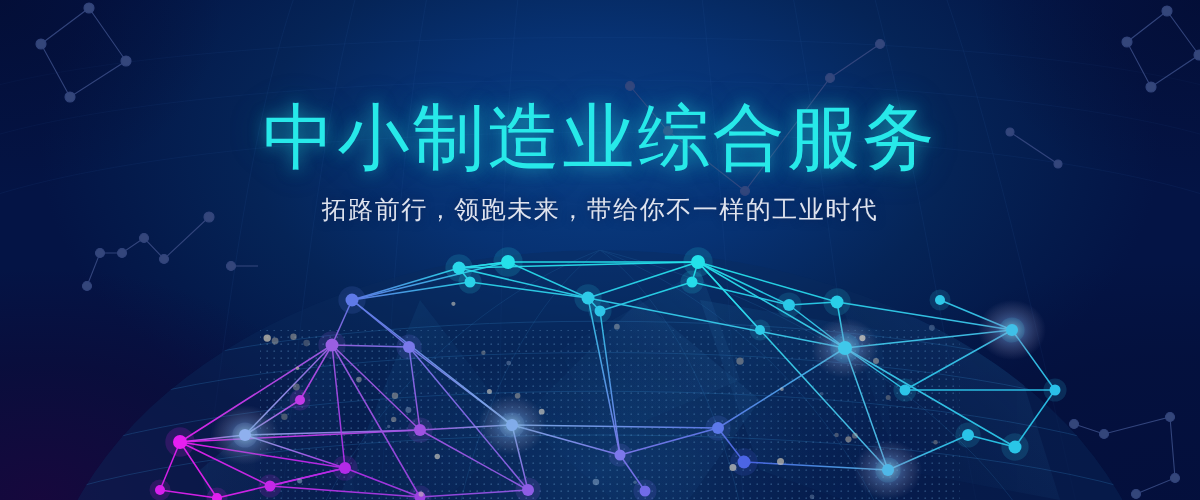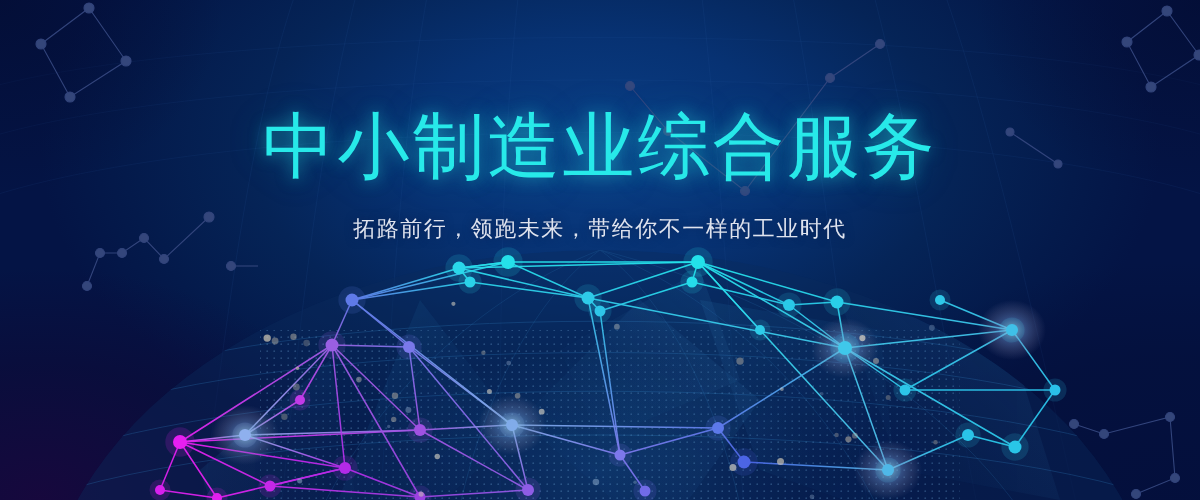--- a/index.html
+++ b/index.html
@@ -25,39 +25,39 @@
   #bg-swirl{opacity:.45;}
   #constellations{opacity:1;}
   #mesh{}
   #glow-overlay{
     pointer-events:none;
     background:
       radial-gradient(ellipse 300px 170px at 600px 470px, rgba(40,150,220,.16) 0%, rgba(0,0,0,0) 72%);
     mix-blend-mode:screen;
   }
   #text-block{
-    position:absolute;left:0;top:9px;width:1200px;
+    position:absolute;left:0;top:0;width:1200px;
     text-align:center;
     pointer-events:none;
   }
   #hero-title{
     margin:0;
     padding-top:101px;
     font-size:72px;
     line-height:1;
     font-weight:400;
     letter-spacing:3px;
     color:#27e9e9;
     text-shadow:0 0 16px rgba(34,225,225,.55),0 0 36px rgba(22,170,200,.35);
     white-space:nowrap;
   }
   #hero-subtitle{
-    margin:16px;
+    margin:4px;
     padding-top:20px;
-    font-size:22px;
+    font-size:25px;
     line-height:1;
     font-weight:400;
     letter-spacing:1.5px;
     color:#dfe3ee;
     text-shadow:0 0 10px rgba(10,30,80,.9);
     white-space:nowrap;
   }
 </style>
 </head>
 <body>

